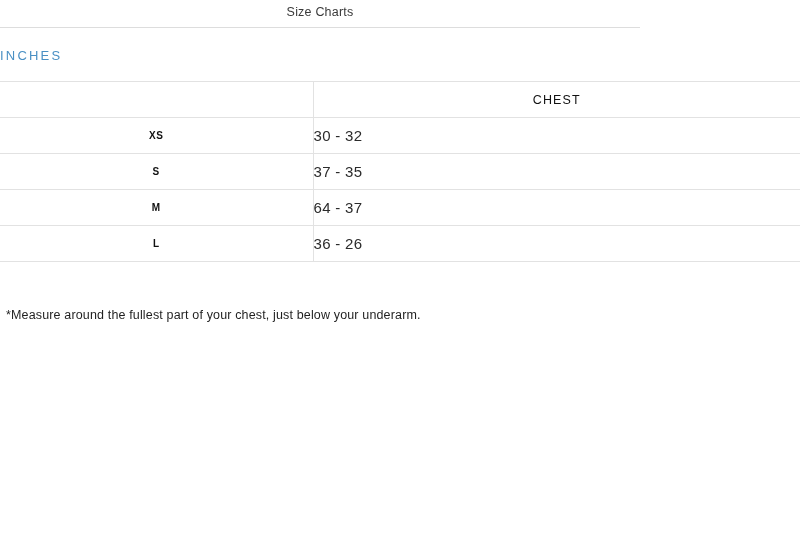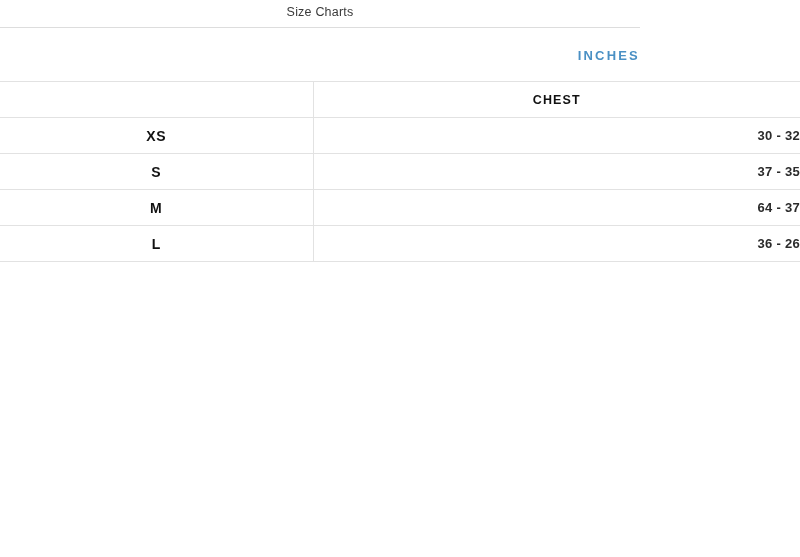--- a/index.html
+++ b/index.html
@@ -27,27 +27,27 @@
     letter-spacing: 0.2px;
     padding-top: 4px;
     padding-bottom: 7px;
     line-height: 16px;
   }
   .title-rule {
     border-top: 1px solid #dddddd;
     width: 100%;
   }
   .unit-heading {
-    text-align: right;
+    text-align: left;
     font-size: 13px;
     letter-spacing: 2.2px;
     color: #4a90c4;
     padding-top: 20px;
     padding-bottom: 18px;
-    font-weight: 700;
+    font-weight: 400;
   }
   table.size-table {
     width: 800px;
     border-collapse: collapse;
     table-layout: fixed;
   }
   table.size-table col.col-size { width: 313px; }
   table.size-table col.col-val { width: 487px; }
 
   table.size-table th,
@@ -61,36 +61,36 @@
   table.size-table td.size-cell,
   table.size-table th.size-head {
     border-right: 1px solid #e2e2e2;
     text-align: center;
   }
   table.size-table th.size-head {
     border-right: 1px solid #e2e2e2;
   }
   th.measure-head {
     font-size: 12.5px;
-    font-weight: bold;
+    font-weight: normal;
     letter-spacing: 1.1px;
     color: #111111;
     text-align: center;
   }
   td.size-cell {
-    font-size: 14px;
+    font-size: 10px;
     font-weight: bold;
     letter-spacing: 0.6px;
     color: #111111;
   }
   td.value-cell {
-    font-size: 13px;
-    font-weight: 700;
+    font-size: 15px;
+    font-weight: 400;
     color: #2b2b2b;
-    text-align: right;
+    text-align: left;
     letter-spacing: 0.3px;
   }
   .note {
     margin-top: 46px;
     padding-left: 6px;
     font-size: 12.5px;
     color: #1f1f1f;
     letter-spacing: 0.15px;
   }
   .header-row-empty { }
@@ -129,14 +129,15 @@
         <td class="size-cell">M</td>
         <td class="value-cell">64 - 37</td>
       </tr>
       <tr>
         <td class="size-cell">L</td>
         <td class="value-cell">36 - 26</td>
       </tr>
     </tbody>
   </table>
 
+  <div class="note">*Measure around the fullest part of your chest, just below your underarm.</div>
 
 </div>
 
 </body></html>

